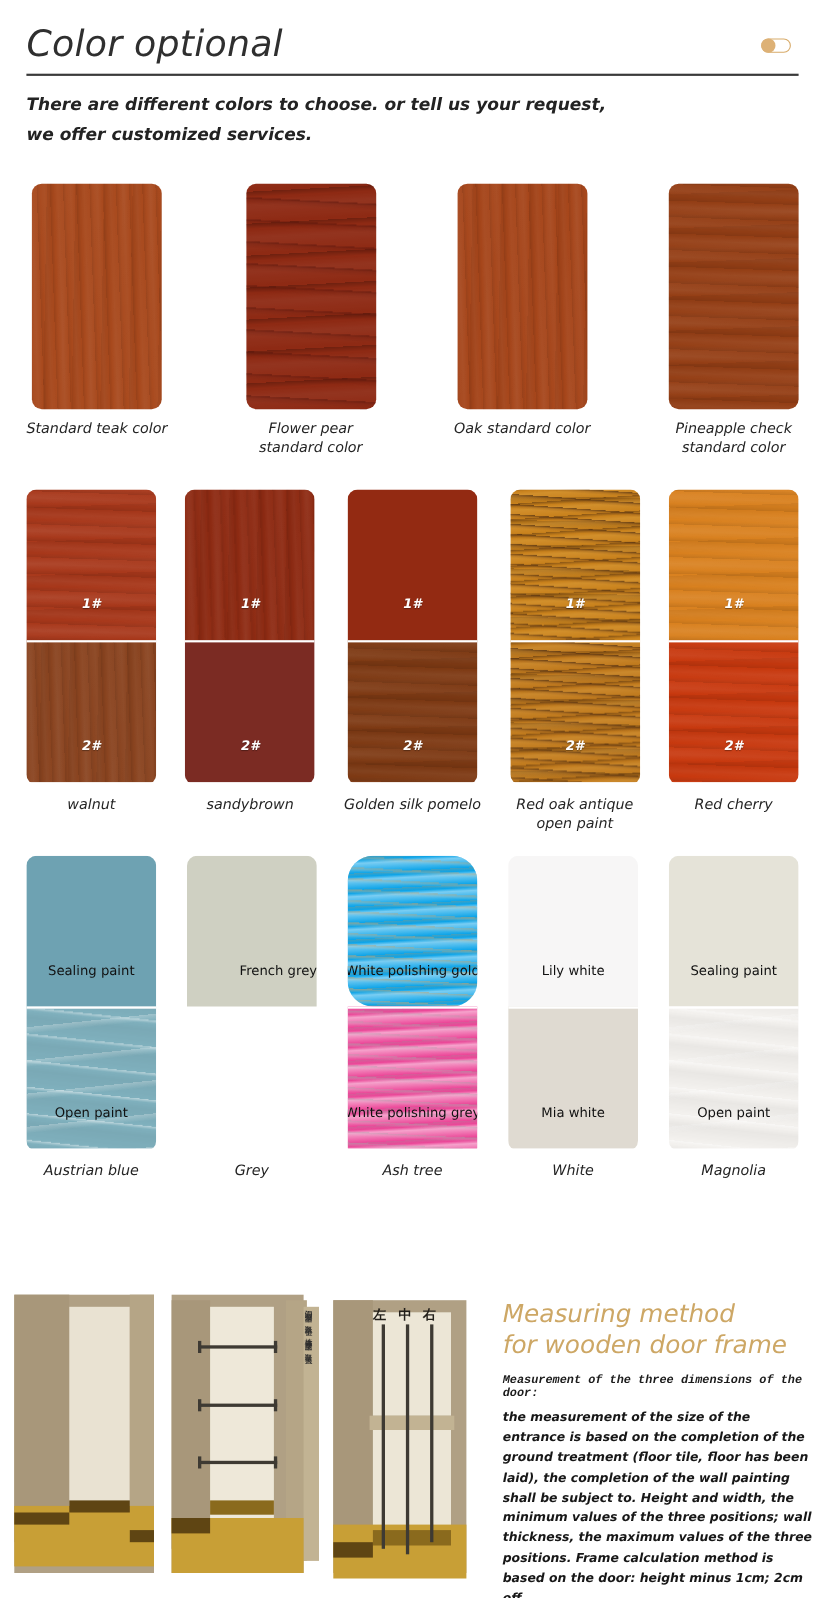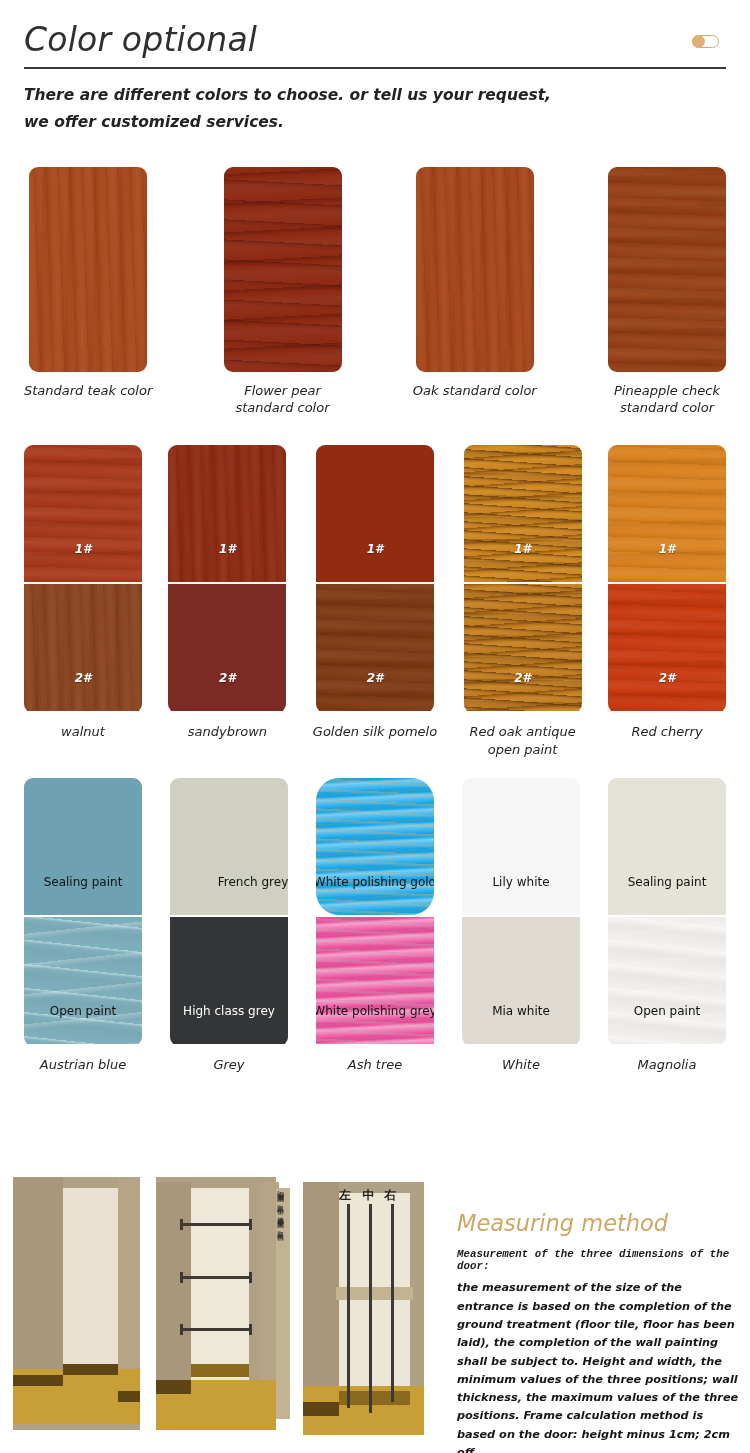--- a/index.html
+++ b/index.html
@@ -198,21 +198,20 @@
   }
 
   .info { flex: 1; padding: 18px 10px 0 22px; }
   .info-title {
     font-family: "DejaVu Sans", sans-serif;
     font-size: 22.5px;
     font-style: italic;
     font-weight: 500;
     color: #cda765;
     line-height: 1.26;
-    margin-top: 28px;
   }
   .info-sub {
     margin-top: 11px;
     font-family: Liberation Mono, monospace;
     font-size: 10.8px;
     font-style: italic;
     font-weight: 700;
     color: #1b1b1b;
   }
   .info-body {
@@ -374,24 +373,20 @@
         </div>
         <div class="cap">
           <div>Austrian blue</div>
         </div>
       </div>
       <div class="cell">
         <div class="sw2">
           <div class="half top" style="background: rgb(207, 208, 194); padding-left: 48px;">
             <div class="grain g-flat"></div>
             <div class="inlabel dark">French grey</div>
-          </div>
-          <div class="half bot" style="background: rgb(51, 53, 55);">
-            <div class="grain g-flat"></div>
-            <div class="inlabel light">High class grey</div>
           </div>
         </div>
         <div class="cap">
           <div>Grey</div>
         </div>
       </div>
       <div class="cell">
         <div class="sw2 square">
           <div class="half top" style="background: #0ea5e9; border-radius: 23px;">
             <div class="grain g-ash"></div>
@@ -487,19 +482,20 @@
           <div class="cn-top" style="left:30%;">左</div>
           <div class="cn-top" style="left:47%;">中</div>
           <div class="cn-top" style="left:63%;">右</div>
         </div>
       </div>
     </div>
 
     <div class="info">
       <div class="info-title">
         <div>Measuring method</div>
+        <div>for wooden door frame</div>
       </div>
       <div class="info-sub">Measurement of the three dimensions of the door:</div>
       <div class="info-body">the measurement of the size of the entrance is based on the completion of the ground treatment (floor tile, floor has been laid), the completion of the wall painting shall be subject to. Height and width, the minimum values of the three positions; wall thickness, the maximum values of the three positions. Frame calculation method is based on the door: height minus 1cm; 2cm off</div>
     </div>
   </div>
 
 </div>
 
 </body></html>

